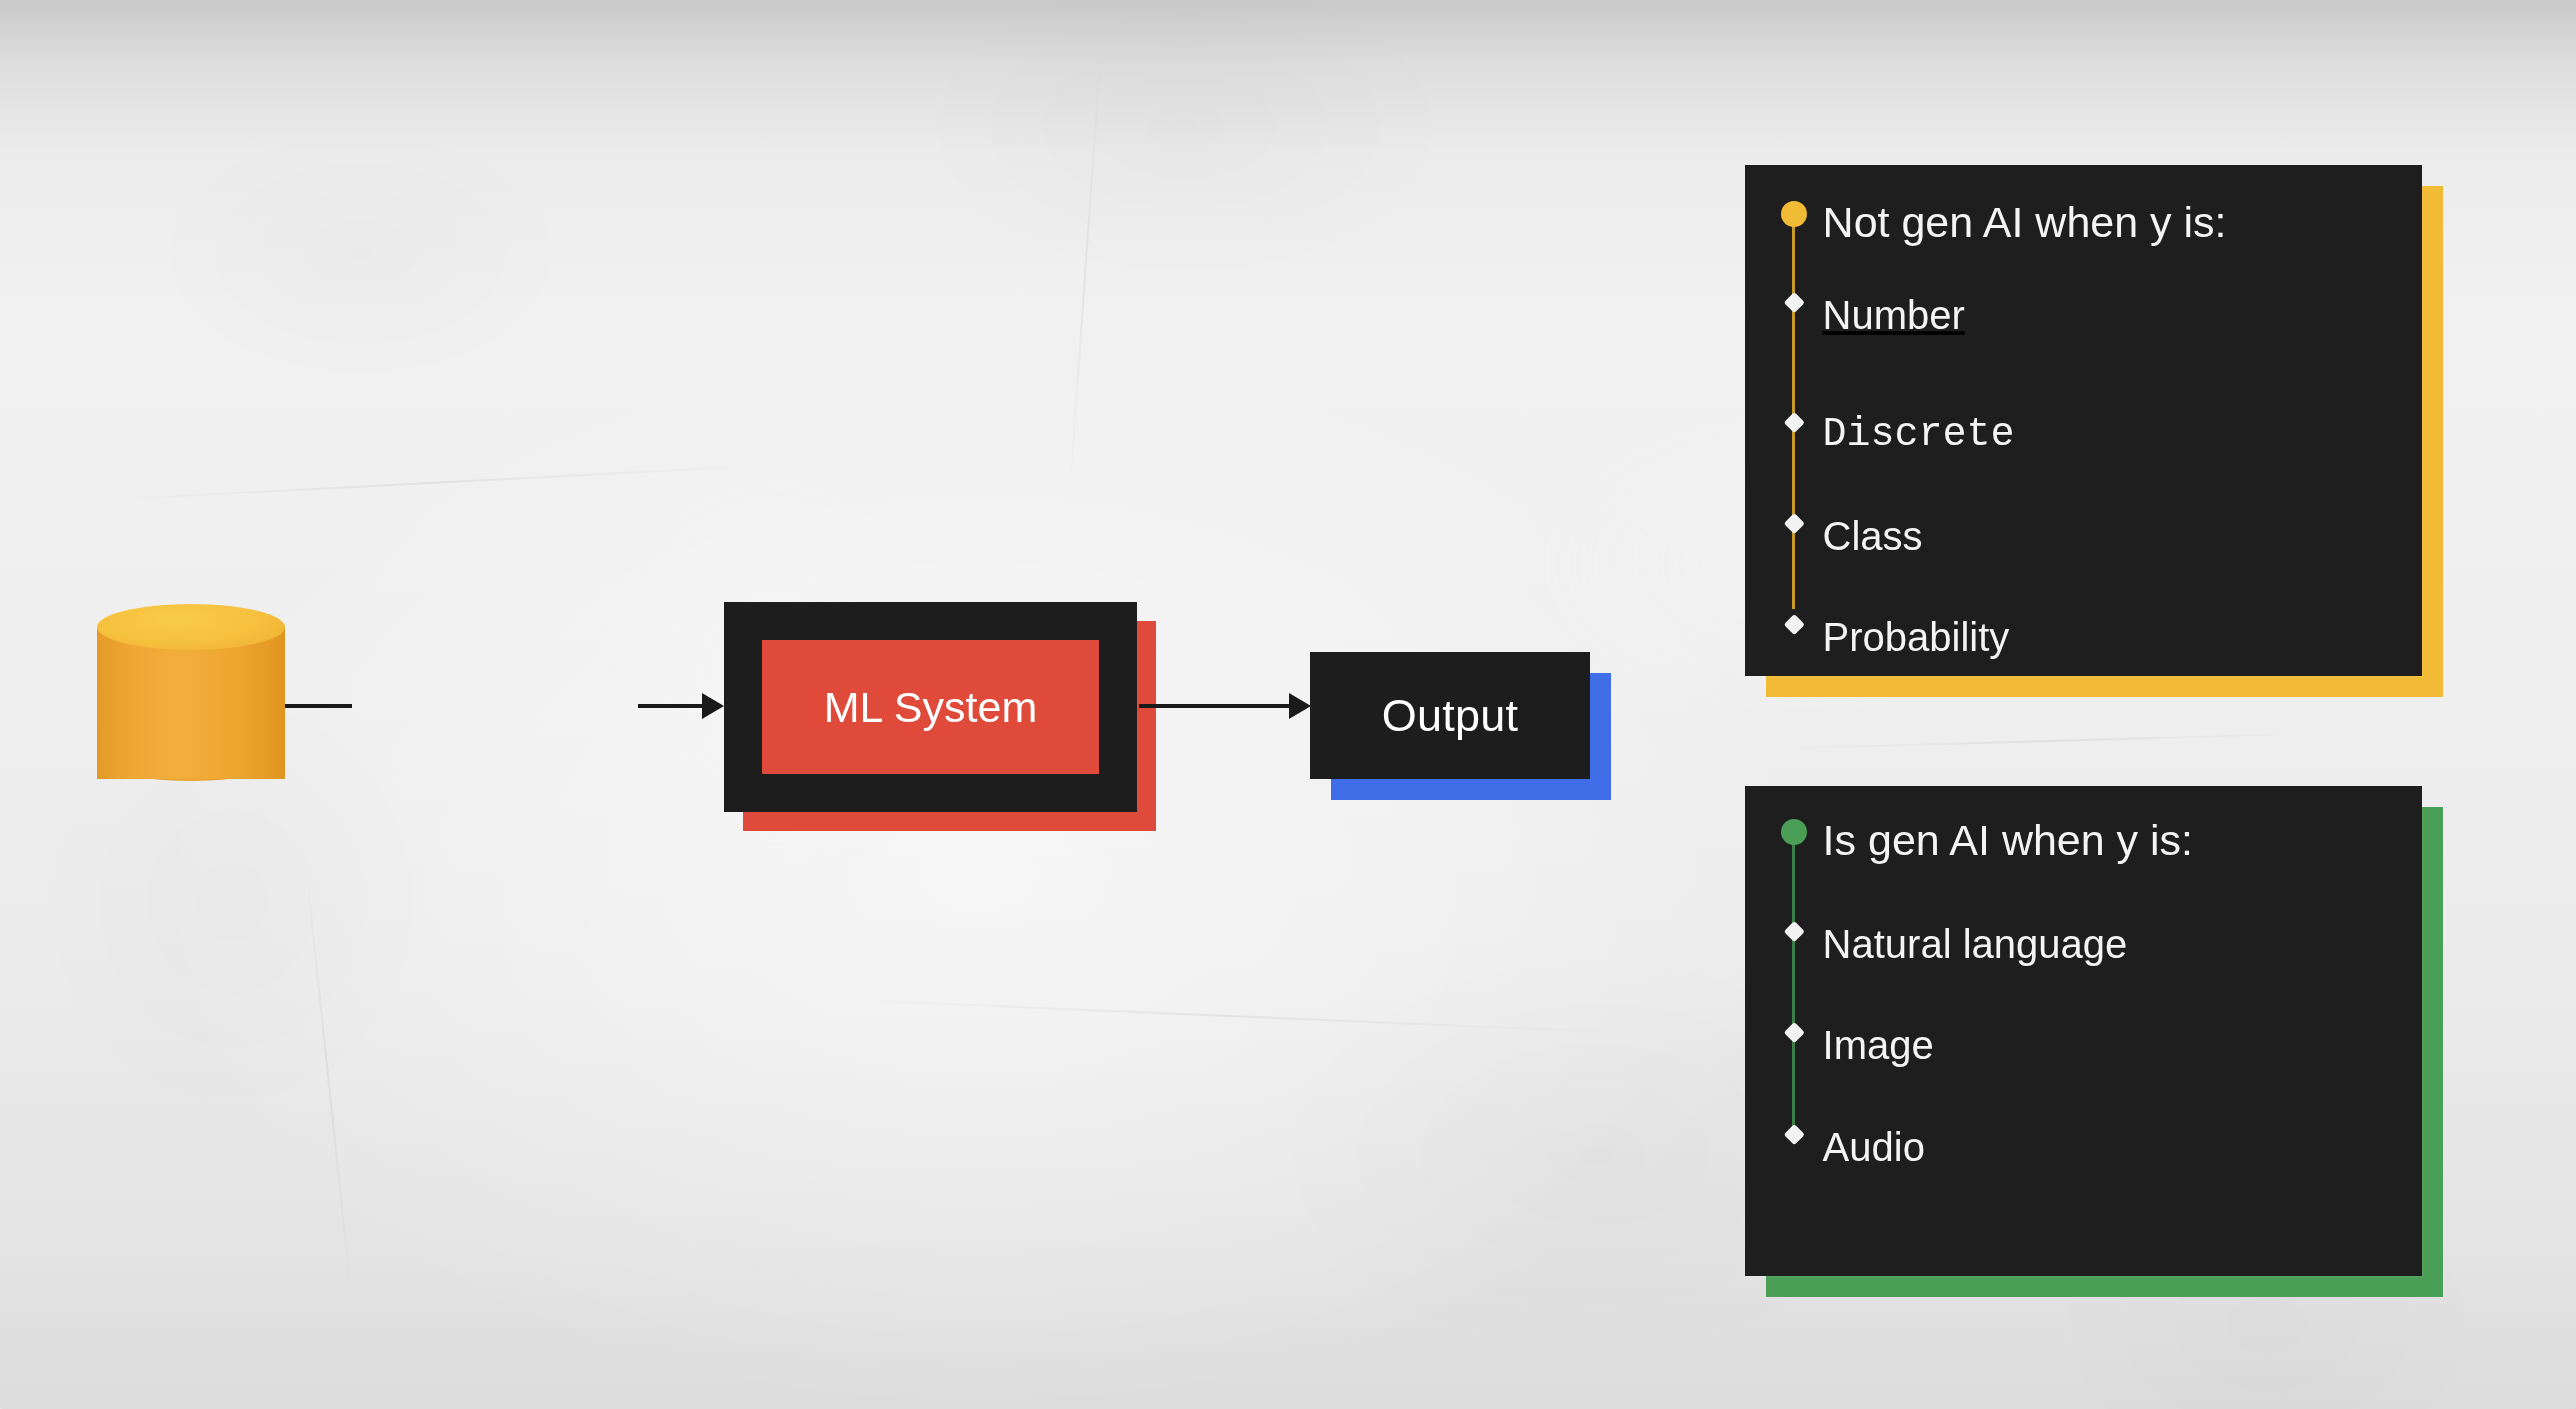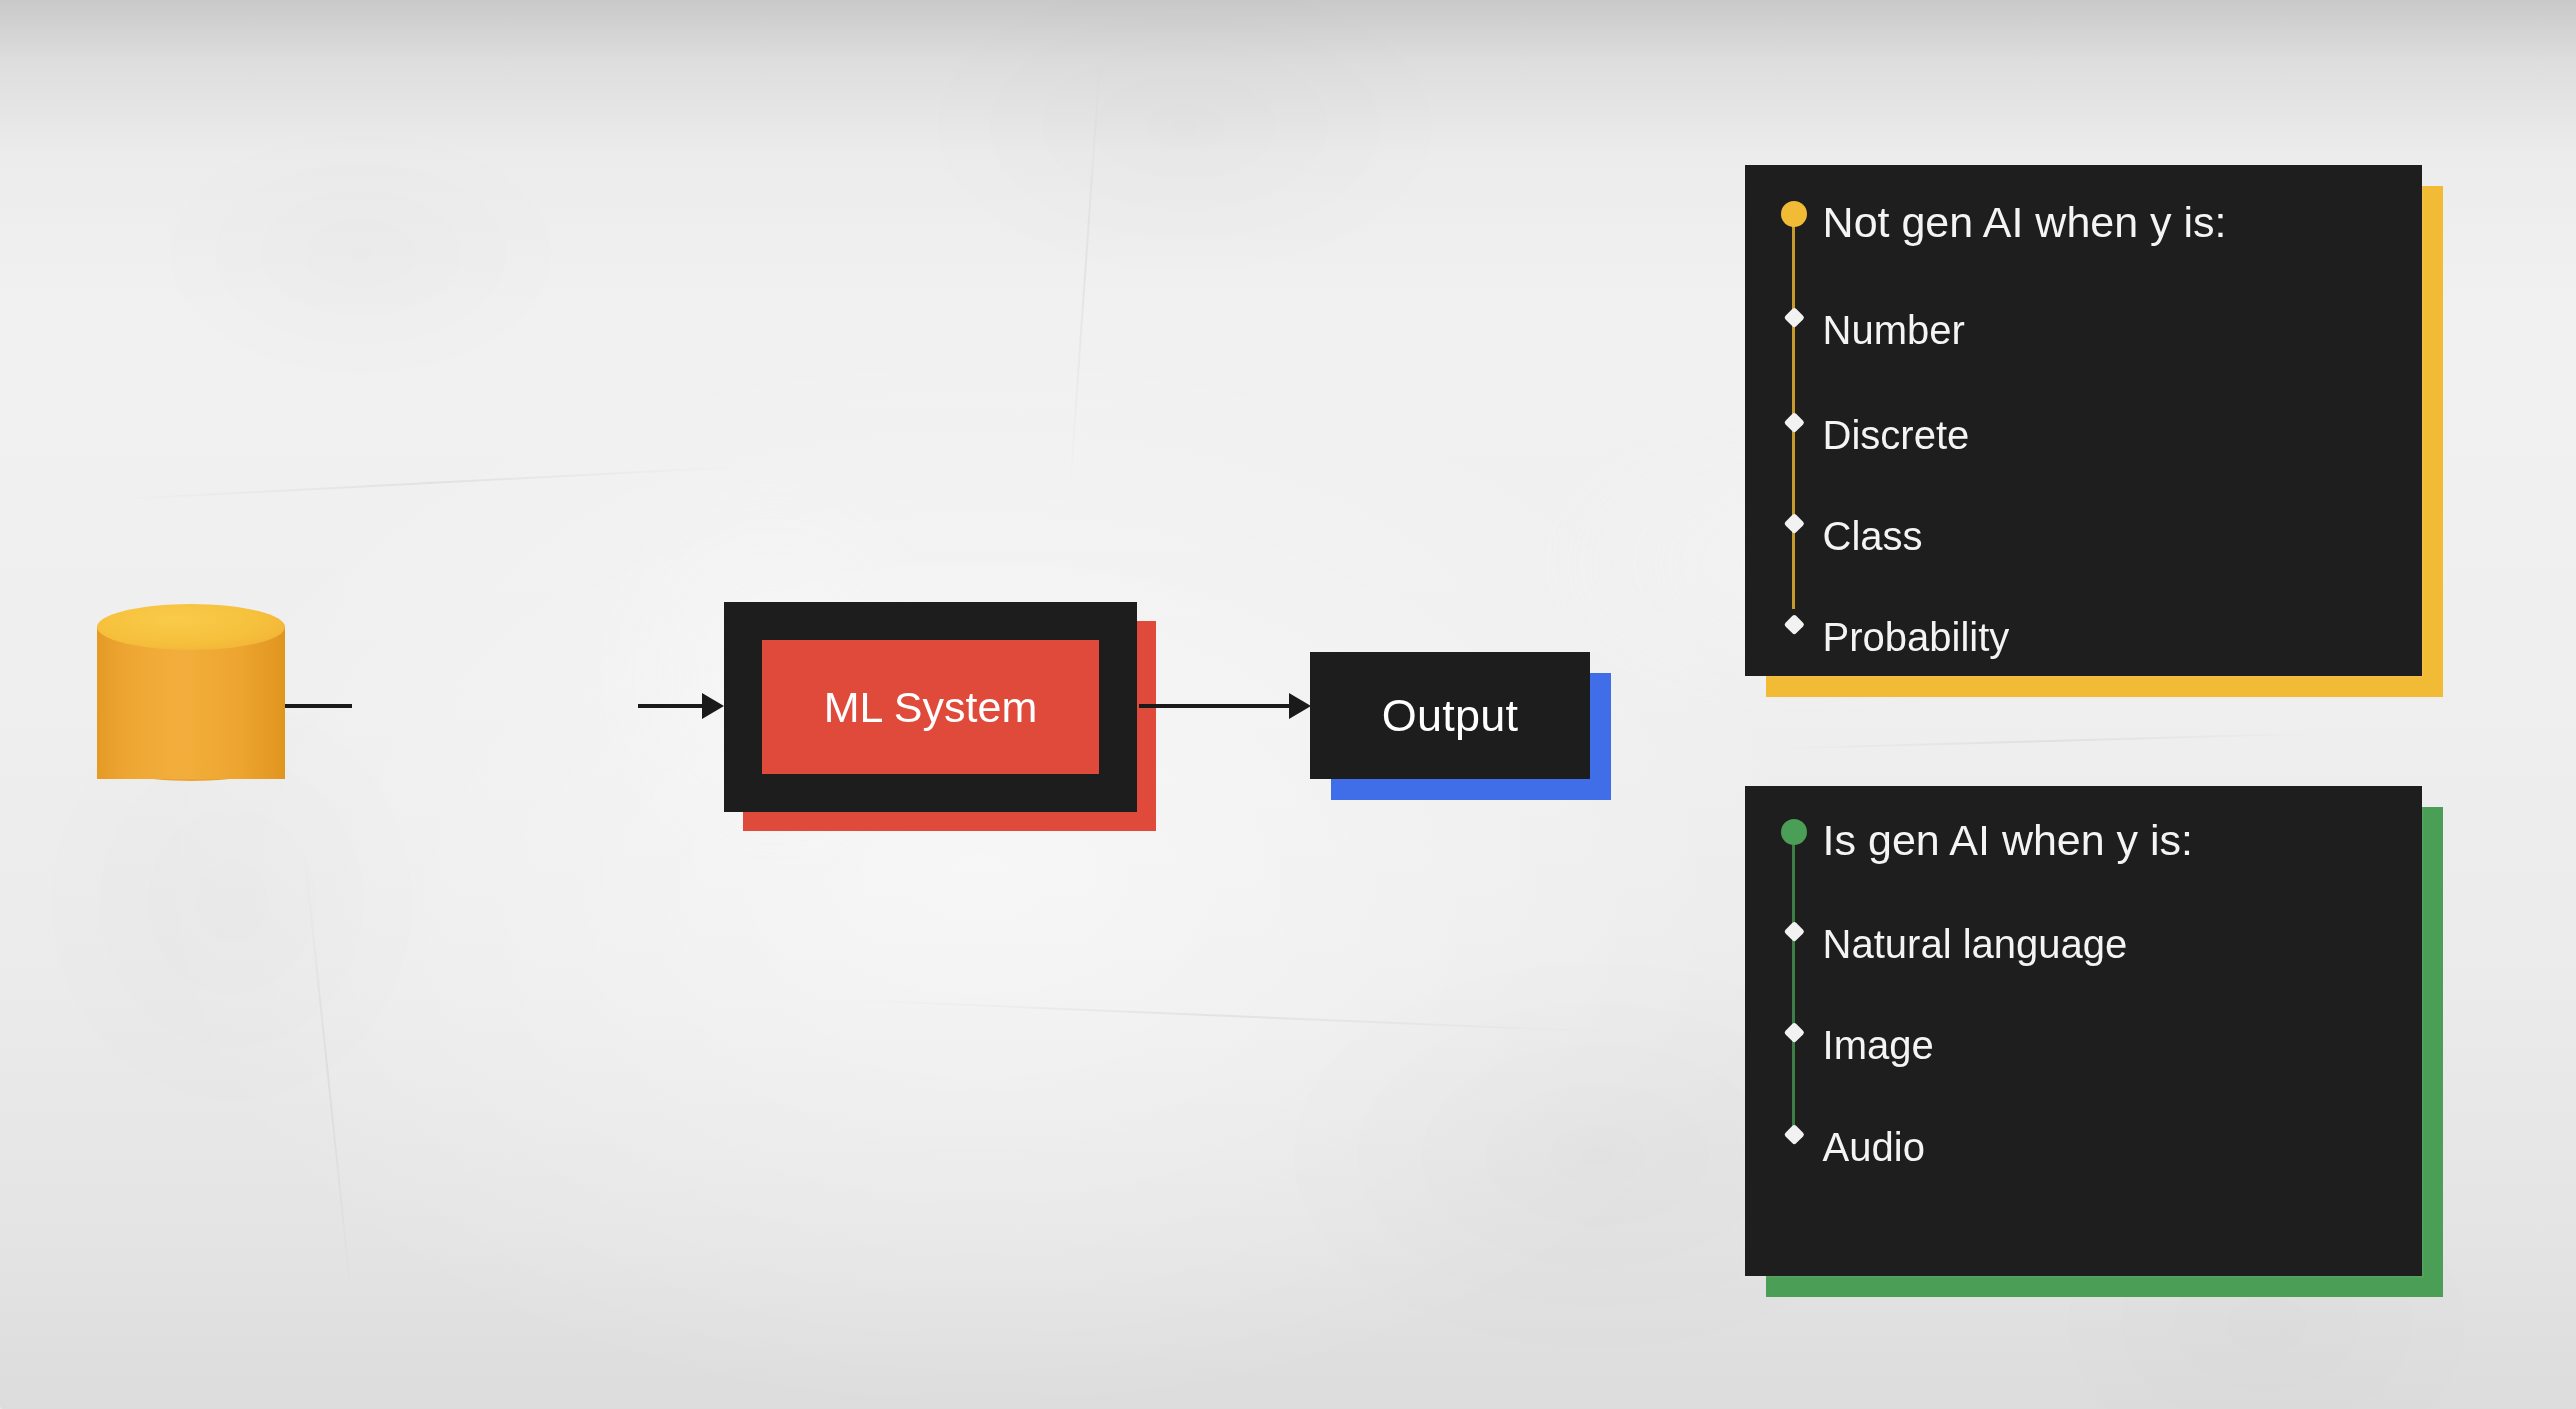--- a/index.html
+++ b/index.html
@@ -220,28 +220,28 @@
     <div class="card-face">
       <div class="rail" style="background:#c79a2c; left:47px; top:57px; height:387px;"></div>
 
       <div class="row head" style="top:36px;">
         <span class="dot-wrap">
           <span class="dot-circle" style="background:#f2bb35;"></span>
         </span>
         <span class="txt">Not gen AI when y is:</span>
       </div>
 
-      <div class="row" style="top:145px;">
+      <div class="row" style="top:130px;text-decoration:underline;">
         <span class="dot-wrap">
           <span class="dot-diamond"></span>
         </span>
         <span class="txt">Number</span>
       </div>
 
-      <div class="row" style="top:250px;">
+      <div class="row" style="top:250px;font-family:Liberation Mono, monospace;">
         <span class="dot-wrap">
           <span class="dot-diamond"></span>
         </span>
         <span class="txt">Discrete</span>
       </div>
 
       <div class="row" style="top:351px;">
         <span class="dot-wrap">
           <span class="dot-diamond"></span>
         </span>

